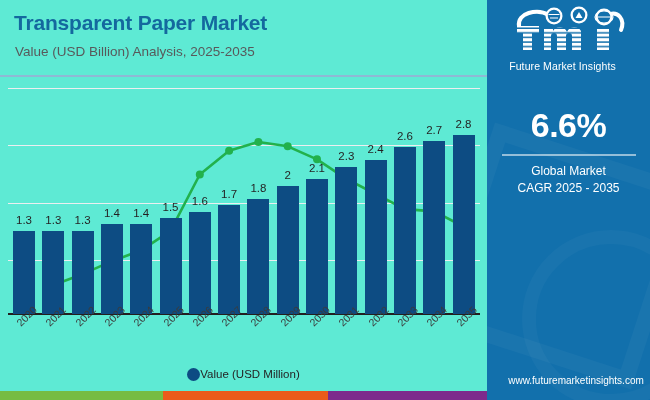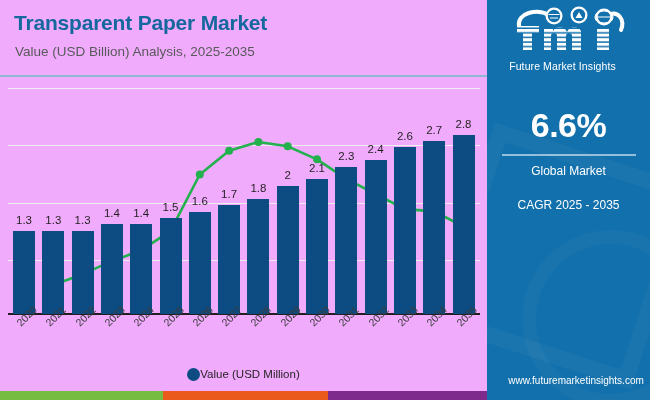--- a/index.html
+++ b/index.html
@@ -12,21 +12,21 @@
     height: 400px;
     font-family: "Liberation Sans", sans-serif;
     overflow: hidden;
     position: relative;
   }
 
   #root {
     position: relative;
     width: 650px;
     height: 400px;
-    background: #f0abfc;
+    background: #5eead4;
     box-sizing: border-box;
   }
 
   
   .left-pane {
     position: absolute;
     left: 0; top: 0;
     width: 487px;
     height: 400px;
   }
@@ -249,21 +249,21 @@
     height: 2px;
     background: rgba(255,255,255,0.55);
     margin: 12px auto 0 auto;
   }
   .cagr-cap1, .cagr-cap2 {
     font-size: 12px;
     color: #ffffff;
     margin-top: 8px;
     white-space: nowrap;
   }
-  .cagr-cap2 { margin-top: 20px; }
+  .cagr-cap2 { margin-top: 3px; }
 
   .site-url {
     position: absolute;
     left: 0;
     bottom: 14px;
     width: 178px;
     text-align: center;
     font-size: 10px;
     color: #ffffff;
     white-space: nowrap;

